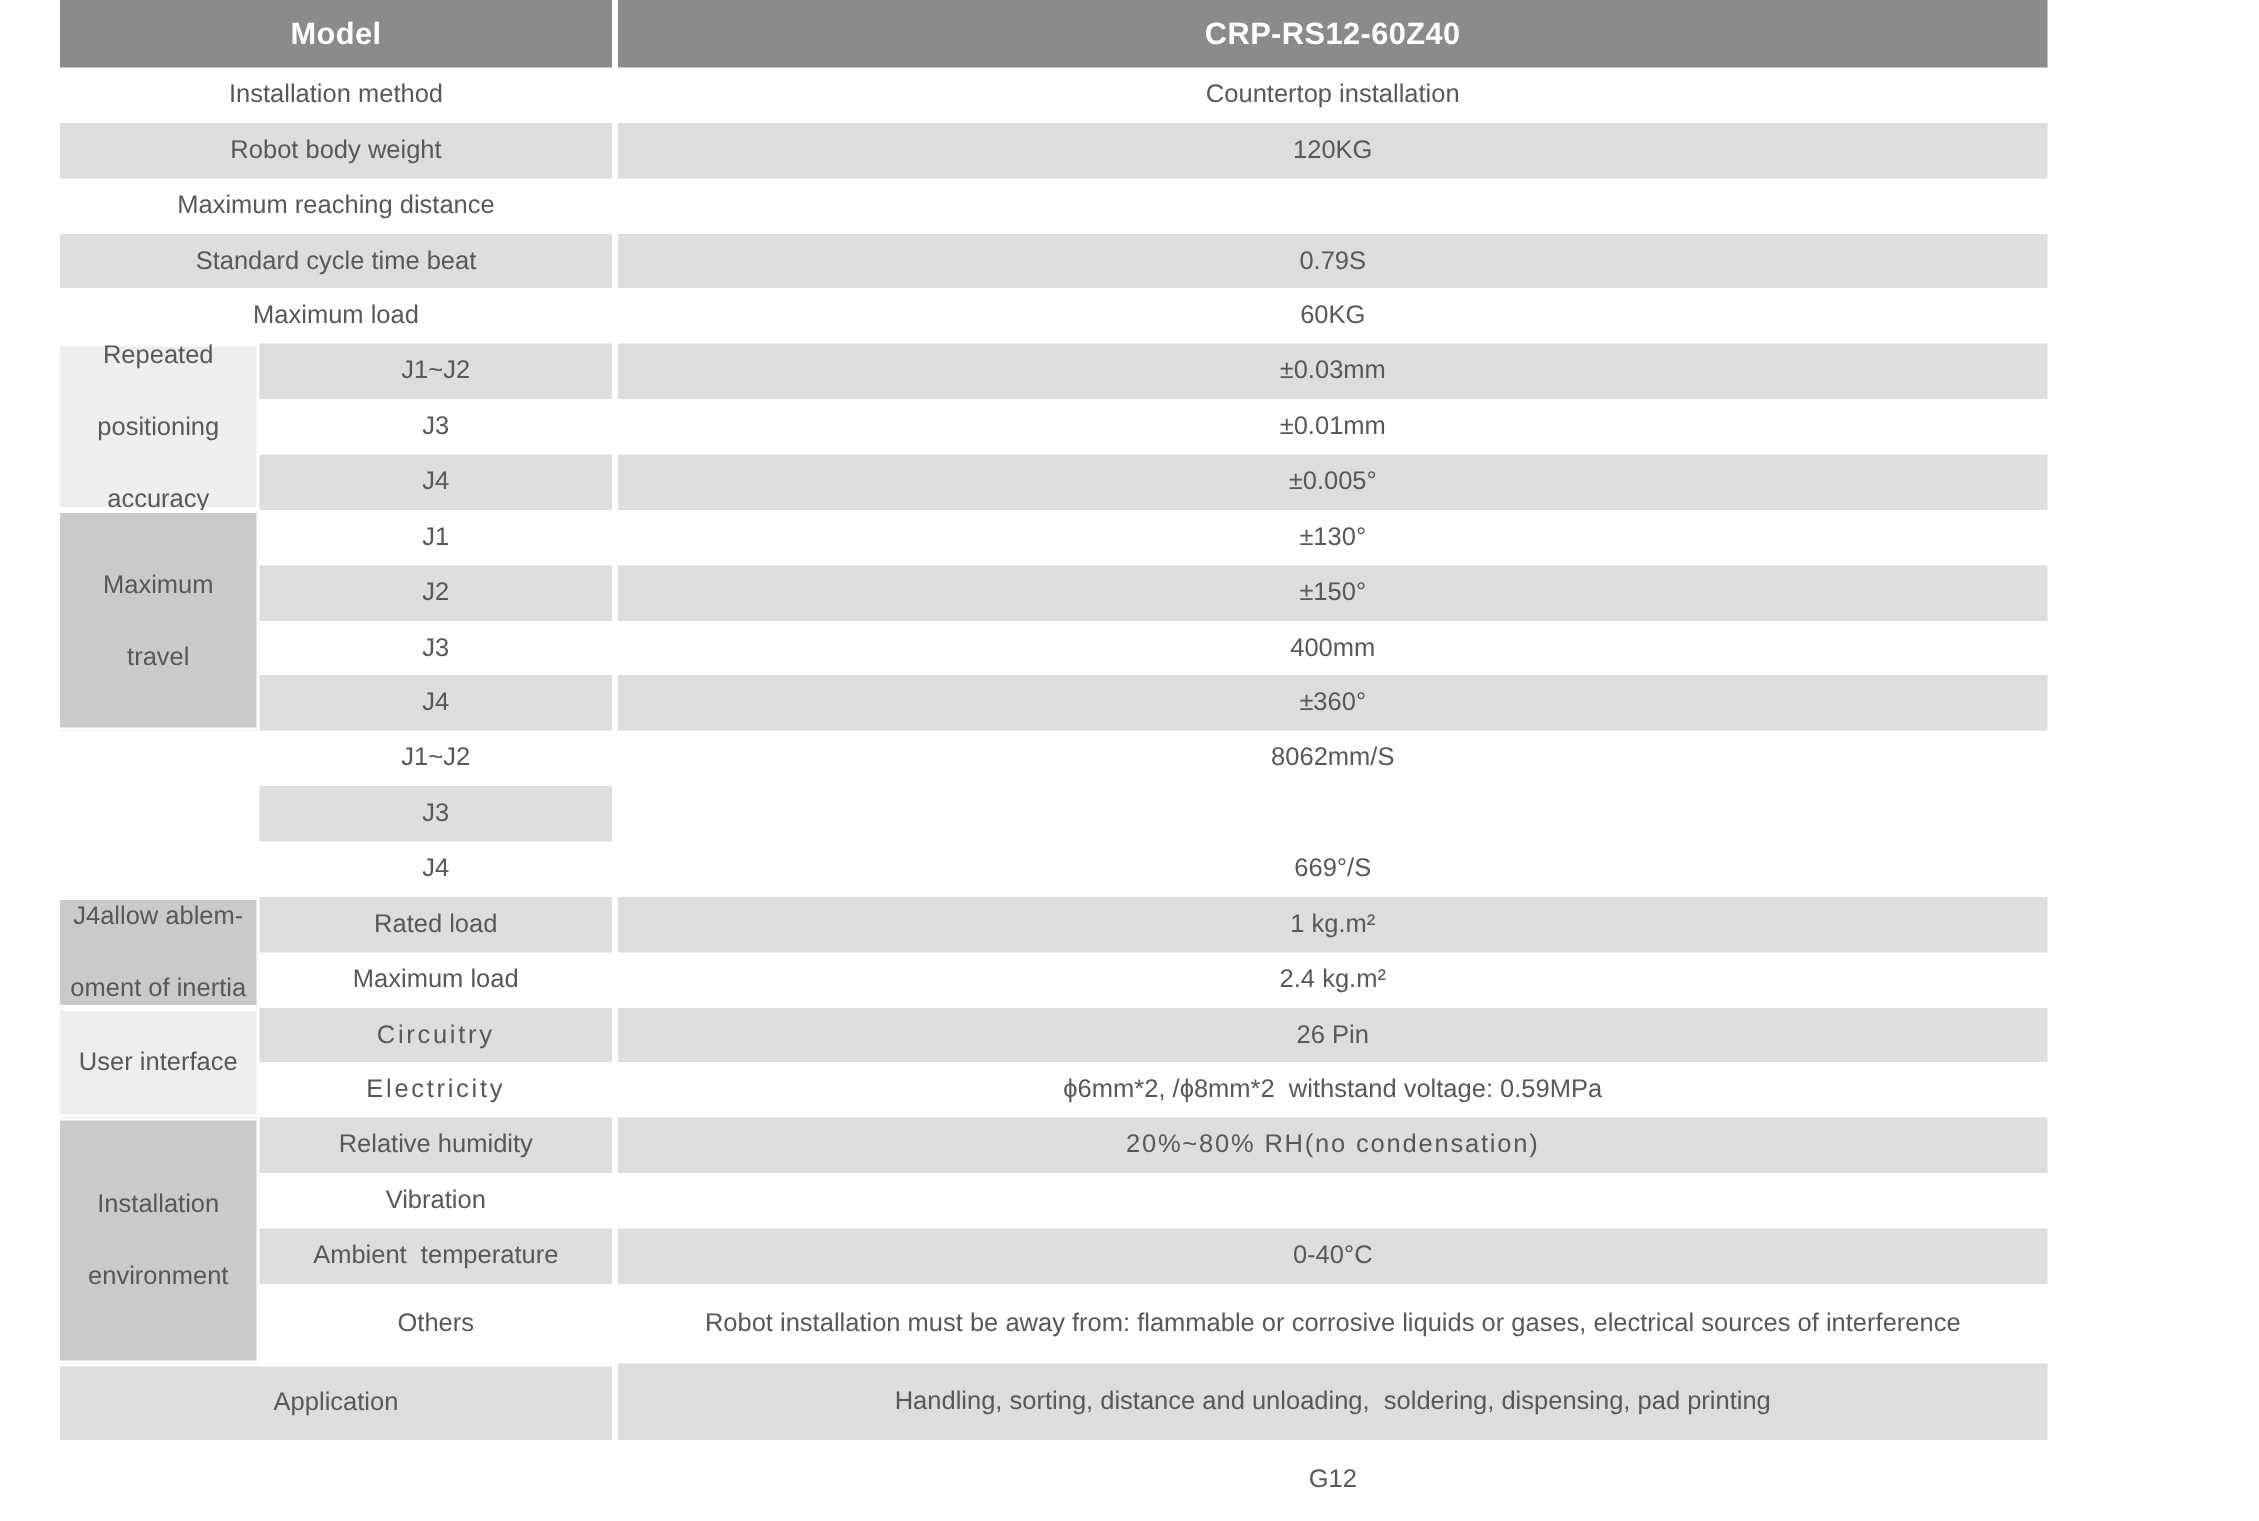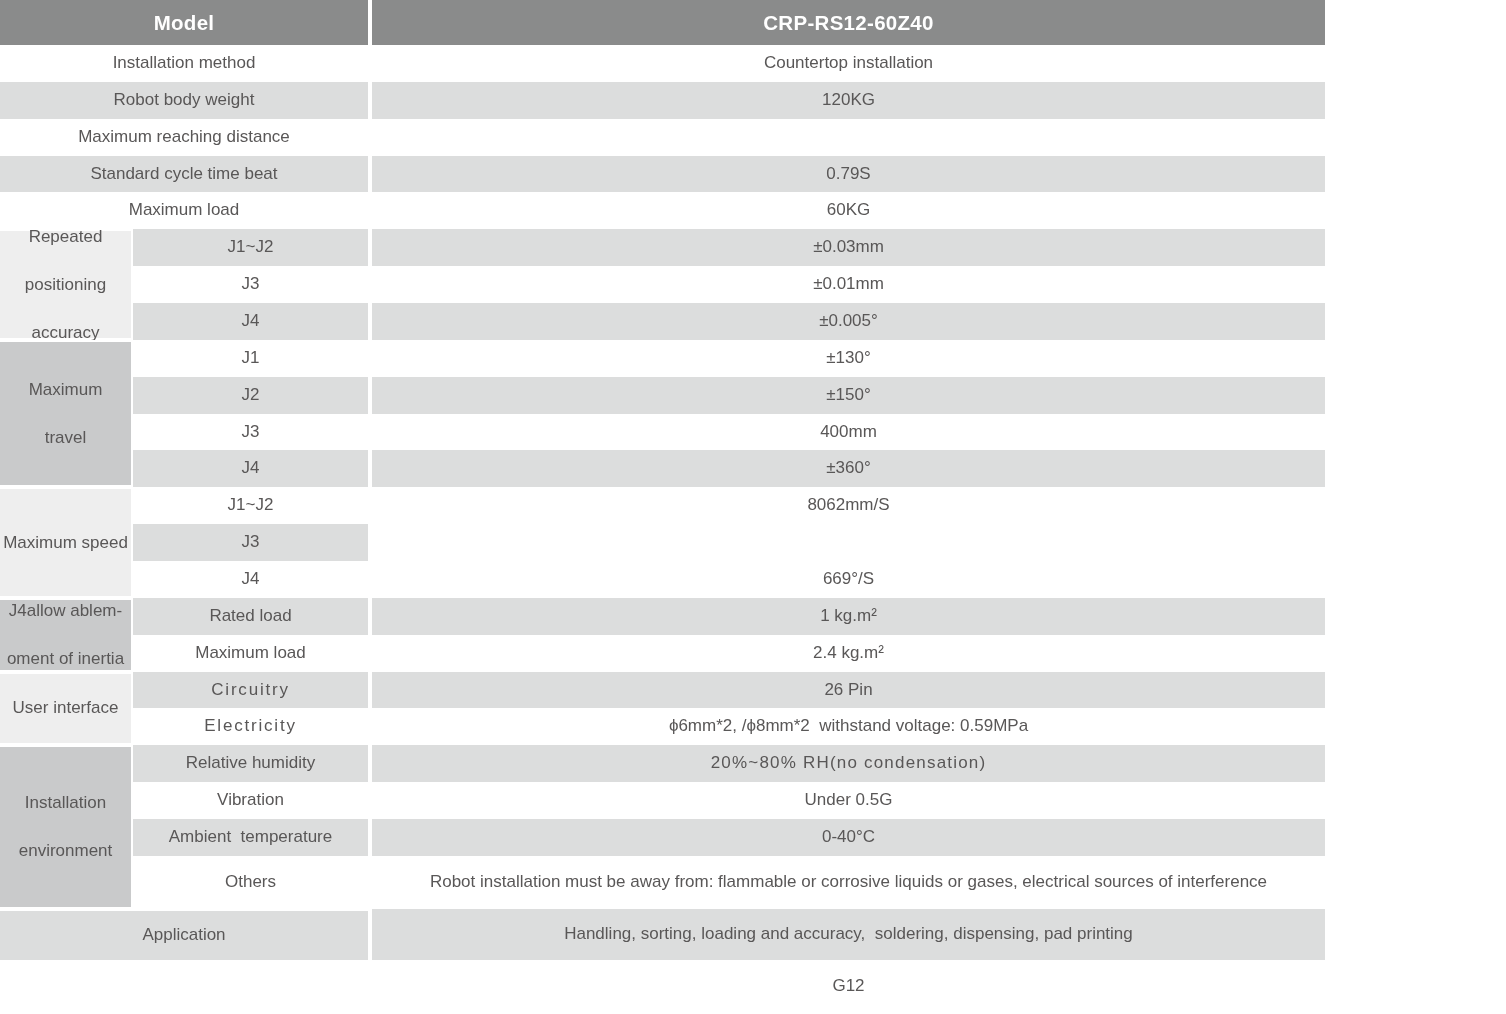--- a/index.html
+++ b/index.html
@@ -10,20 +10,21 @@
     color: #595757;
     overflow: hidden;
   }
   .spec-table {
     width: 1325px;
     display: grid;
     grid-template-columns: 131px 2px 235px 4px 953px;
     grid-template-rows: 45px repeat(22, 36.86px) 53px 51px 54px;
     background: #ffffff;
     font-size: 17px;
+    padding-left: 40px;
   }
   .c {
     display: flex;
     align-items: center;
     justify-content: center;
     text-align: center;
     white-space: pre-wrap;
     line-height: 1.35;
   }
   .hdr {
@@ -80,21 +81,20 @@
 travel</div>
   <div class="c" style="grid-area:10/3/11/4">J1</div>
   <div class="c" style="grid-area:10/5/11/6">±130°</div>
   <div class="c g" style="grid-area:11/3/12/4">J2</div>
   <div class="c g" style="grid-area:11/5/12/6">±150°</div>
   <div class="c" style="grid-area:12/3/13/4">J3</div>
   <div class="c" style="grid-area:12/5/13/6">400mm</div>
   <div class="c g" style="grid-area:13/3/14/4">J4</div>
   <div class="c g" style="grid-area:13/5/14/6">±360°</div>
 
-  <div class="c catl cat" style="grid-area:14/1/17/2">Maximum speed</div>
   <div class="c" style="grid-area:14/3/15/4">J1~J2</div>
   <div class="c" style="grid-area:14/5/15/6">8062mm/S</div>
   <div class="c g" style="grid-area:15/3/16/4">J3</div>
   <div class="c" style="grid-area:16/3/17/4">J4</div>
   <div class="c" style="grid-area:16/5/17/6">669°/S</div>
 
   <div class="c catd cat" style="grid-area:17/1/19/2">J4allow ablem-
 oment of inertia</div>
   <div class="c g" style="grid-area:17/3/18/4">Rated load</div>
   <div class="c g" style="grid-area:17/5/18/6">1 kg.m²</div>
@@ -105,24 +105,23 @@
   <div class="c g ls2" style="grid-area:19/3/20/4">Circuitry</div>
   <div class="c g" style="grid-area:19/5/20/6">26 Pin</div>
   <div class="c ls2" style="grid-area:20/3/21/4">Electricity</div>
   <div class="c" style="grid-area:20/5/21/6">ϕ6mm*2, /ϕ8mm*2  withstand voltage: 0.59MPa</div>
 
   <div class="c catd cat" style="grid-area:21/1/25/2">Installation
 environment</div>
   <div class="c g" style="grid-area:21/3/22/4">Relative humidity</div>
   <div class="c g ls1" style="grid-area:21/5/22/6">20%~80% RH(no condensation)</div>
   <div class="c" style="grid-area:22/3/23/4">Vibration</div>
-  <div class="c" style="grid-area:22/5/23/6">Under 0.5G</div>
   <div class="c g" style="grid-area:23/3/24/4">Ambient  temperature</div>
   <div class="c g" style="grid-area:23/5/24/6">0-40°C</div>
   <div class="c" style="grid-area:24/3/25/4">Others</div>
   <div class="c" style="grid-area:24/5/25/6">Robot installation must be away from: flammable or corrosive liquids or gases, electrical sources of interference</div>
 
   <div class="c g" style="grid-area:25/1/26/4; border-top:2px solid #fff;">Application</div>
-  <div class="c g" style="grid-area:25/5/26/6">Handling, sorting, loading and accuracy,  soldering, dispensing, pad printing</div>
+  <div class="c g" style="grid-area:25/5/26/6">Handling, sorting, distance and unloading,  soldering, dispensing, pad printing</div>
 
   <div class="c" style="grid-area:26/5/27/6">G12</div>
 
 </div>
 
 </body></html>

